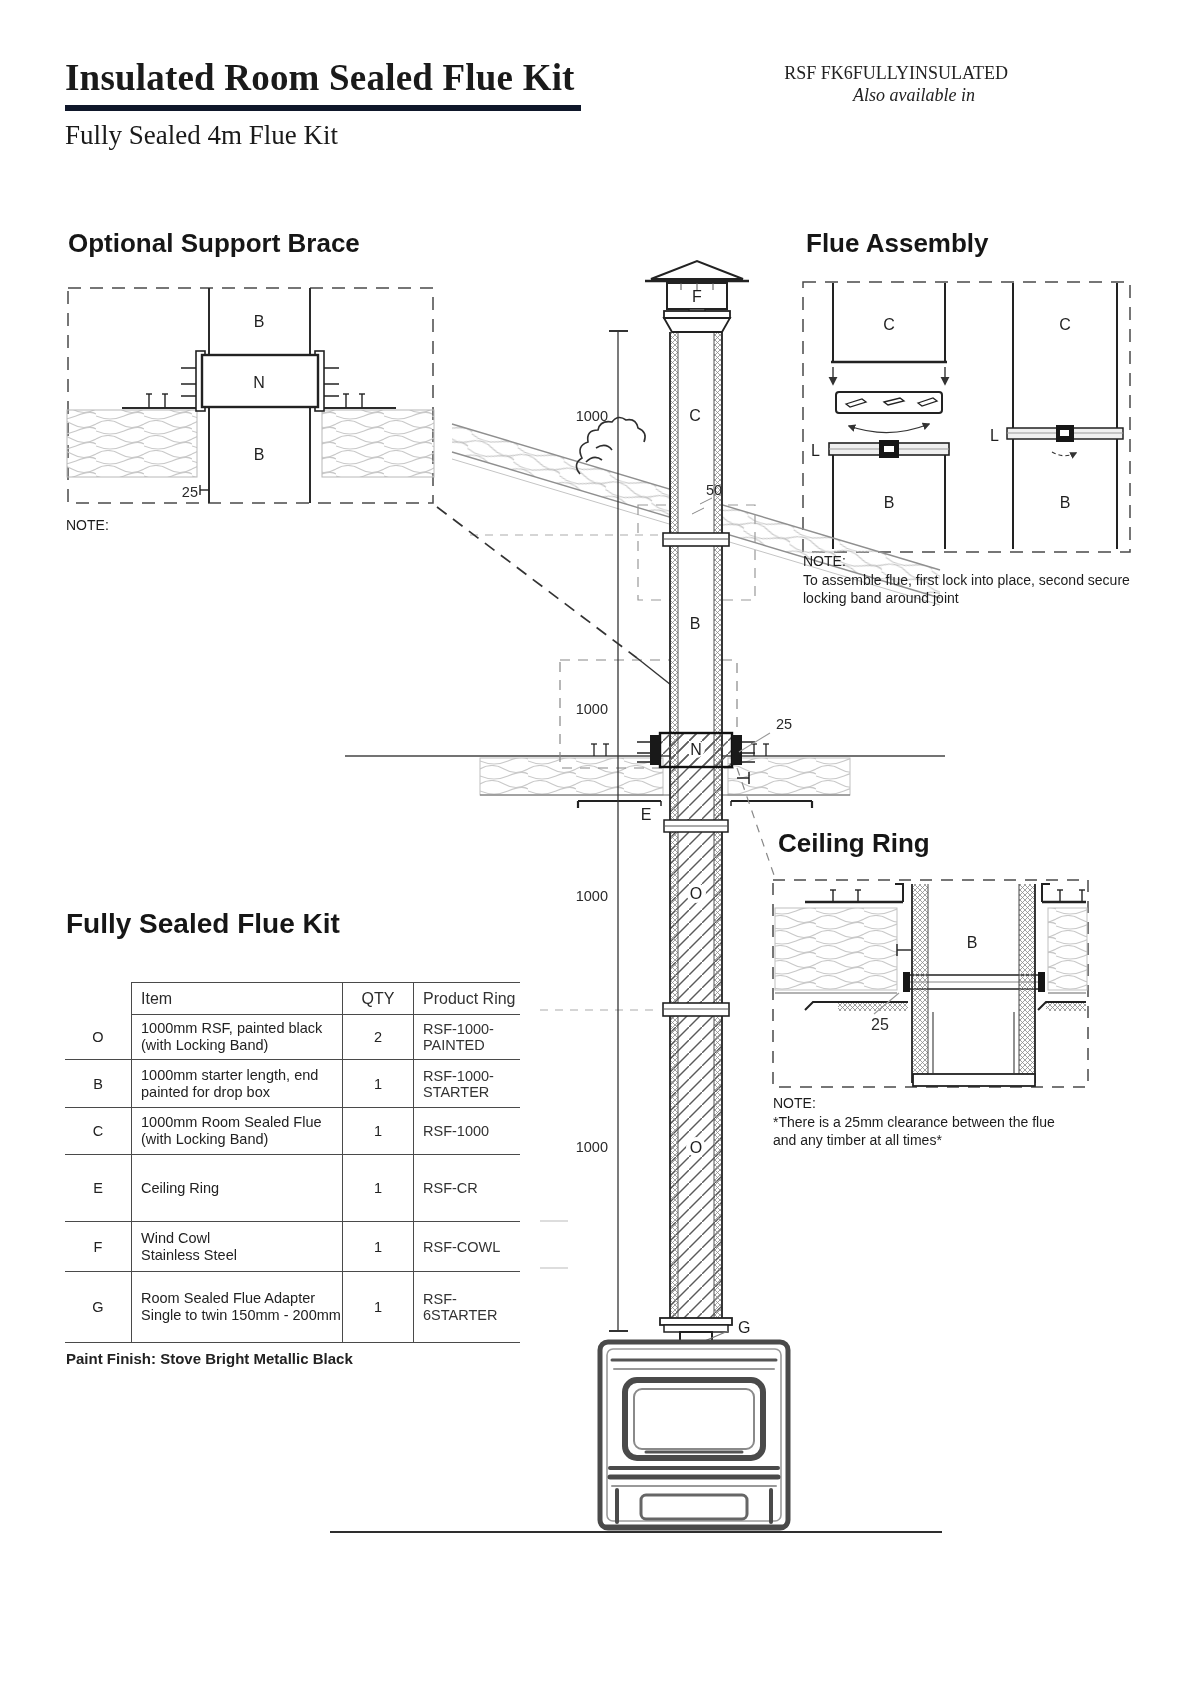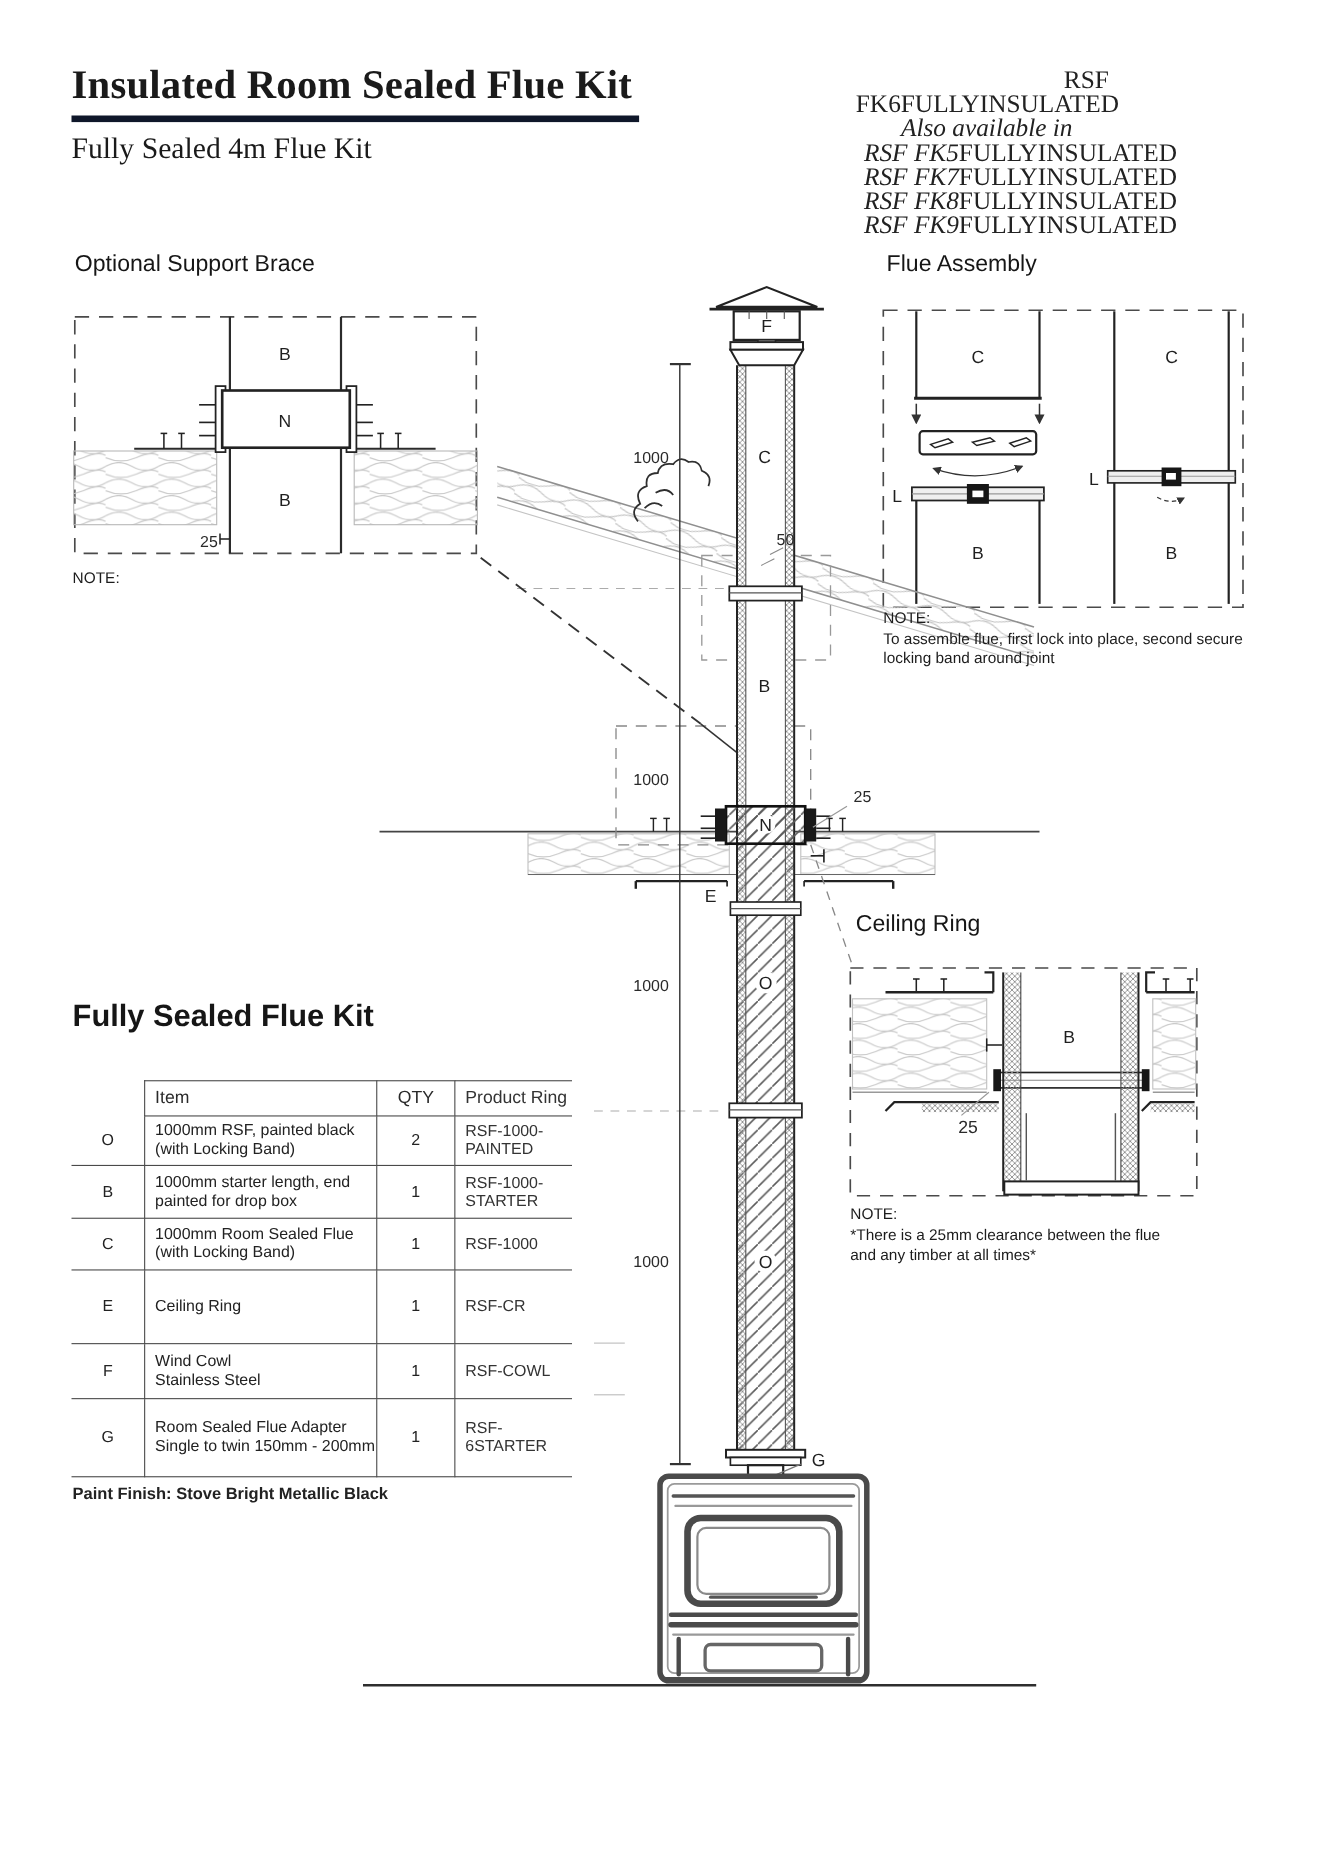--- a/index.html
+++ b/index.html
@@ -4,26 +4,26 @@
 <style>
   html,body{margin:0;padding:0;background:#fff;}
   .page{position:relative;width:1200px;height:1697px;background:#fff;overflow:hidden;
         font-family:"Liberation Sans",sans-serif;color:#1a1a1a;}
   .abs{position:absolute;}
   
   .title{font-family:"Liberation Serif",serif;font-weight:bold;font-size:37px;
          border-bottom:6px solid #0f172a;padding:0 6px 6px 0;display:inline-block;letter-spacing:.2px;}
   .subtitle{font-family:"Liberation Serif",serif;font-size:27px;margin-top:9px;}
   .tagline{font-family:"Liberation Serif",serif;font-style:italic;font-size:18px;line-height:22px;margin-left:67px;color:#222;}
-  .availbox{width:292px;text-align:right;font-family:"Liberation Serif",serif;font-size:23px;line-height:22px;color:#222;}
+  .availbox{width:292px;text-align:right;font-family:"Liberation Serif",serif;font-size:18px;line-height:22px;color:#222;}
   .availbox .l1{margin-right:62px;}
   .availbox .l2{font-style:italic;margin-right:95px;}
   .availbox .pre{font-style:italic;}
   
-  .h-sans{font-weight:normal;font-size:21px;color:#161616;}
+  .h-sans{font-weight:bold;font-size:26px;color:#161616;}
   .h-kit{font-weight:bold;font-size:28px;color:#161616;}
   
   .note{font-size:14px;line-height:18.5px;color:#1c1c1c;}
   
   .kt{display:grid;grid-template-columns:66px 211px 71px 107px;
       grid-template-rows:33px 45px 48px 47px 67px 50px 71px;font-size:14.5px;color:#222;}
   .kt>div{display:flex;align-items:center;box-sizing:border-box;}
   .kt .kt-v{border-left:1.5px solid #4a4a4a;}
   .kt .kt-top{border-top:1.5px solid #4a4a4a;}
   .kt .kt-b{border-bottom:1.5px solid #4a4a4a;}
@@ -329,26 +329,20 @@
   </svg>
 
   <div class="abs" style="left:65px;top:56px">
     <div class="title">Insulated Room Sealed Flue Kit</div>
     <div class="subtitle">Fully Sealed 4m Flue Kit</div>
   </div>
 
   <div class="abs availbox" style="left:778px;top:62px">
     <div class="l1">RSF FK6FULLYINSULATED</div>
     <div class="l2">Also available in</div>
-    <div id="alsoList">
-        <div><span class="pre">RSF FK5</span><span>FULLYINSULATED</span></div>
-        <div><span class="pre">RSF FK7</span><span>FULLYINSULATED</span></div>
-        <div><span class="pre">RSF FK8</span><span>FULLYINSULATED</span></div>
-        <div><span class="pre">RSF FK9</span><span>FULLYINSULATED</span></div>
-      </div>
   </div>
 
   <div class="abs h-sans" style="left:68px;top:228px">Optional Support Brace</div>
   <div class="abs h-sans" style="left:806px;top:228px">Flue Assembly</div>
   <div class="abs h-sans" style="left:778px;top:828px">Ceiling Ring</div>
   <div class="abs h-kit" style="left:66px;top:908px">Fully Sealed Flue Kit</div>
 
   <div class="abs note" style="left:66px;top:516px;width:370px">
     <div>NOTE:</div>
   </div>

